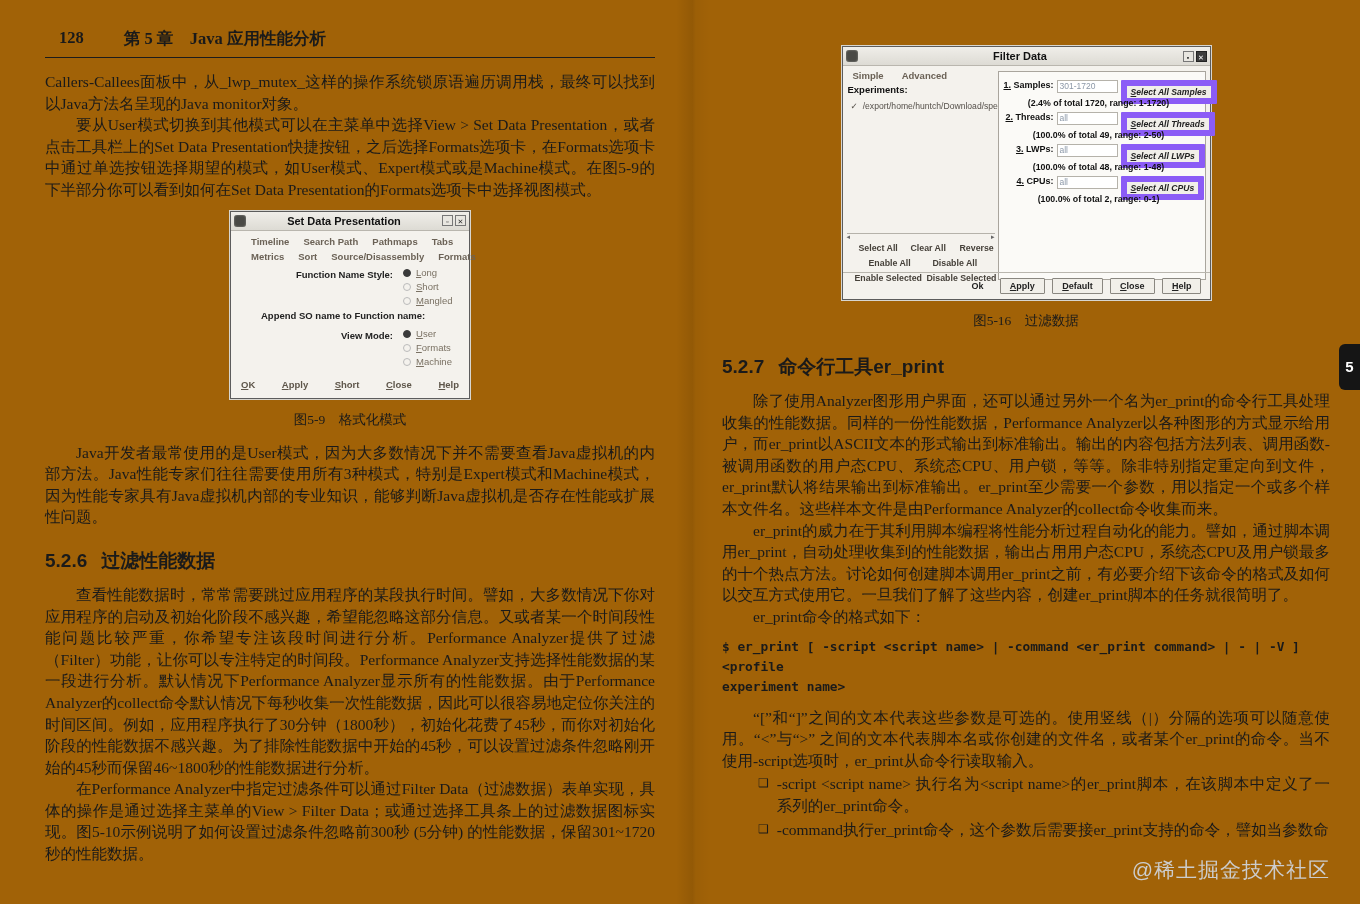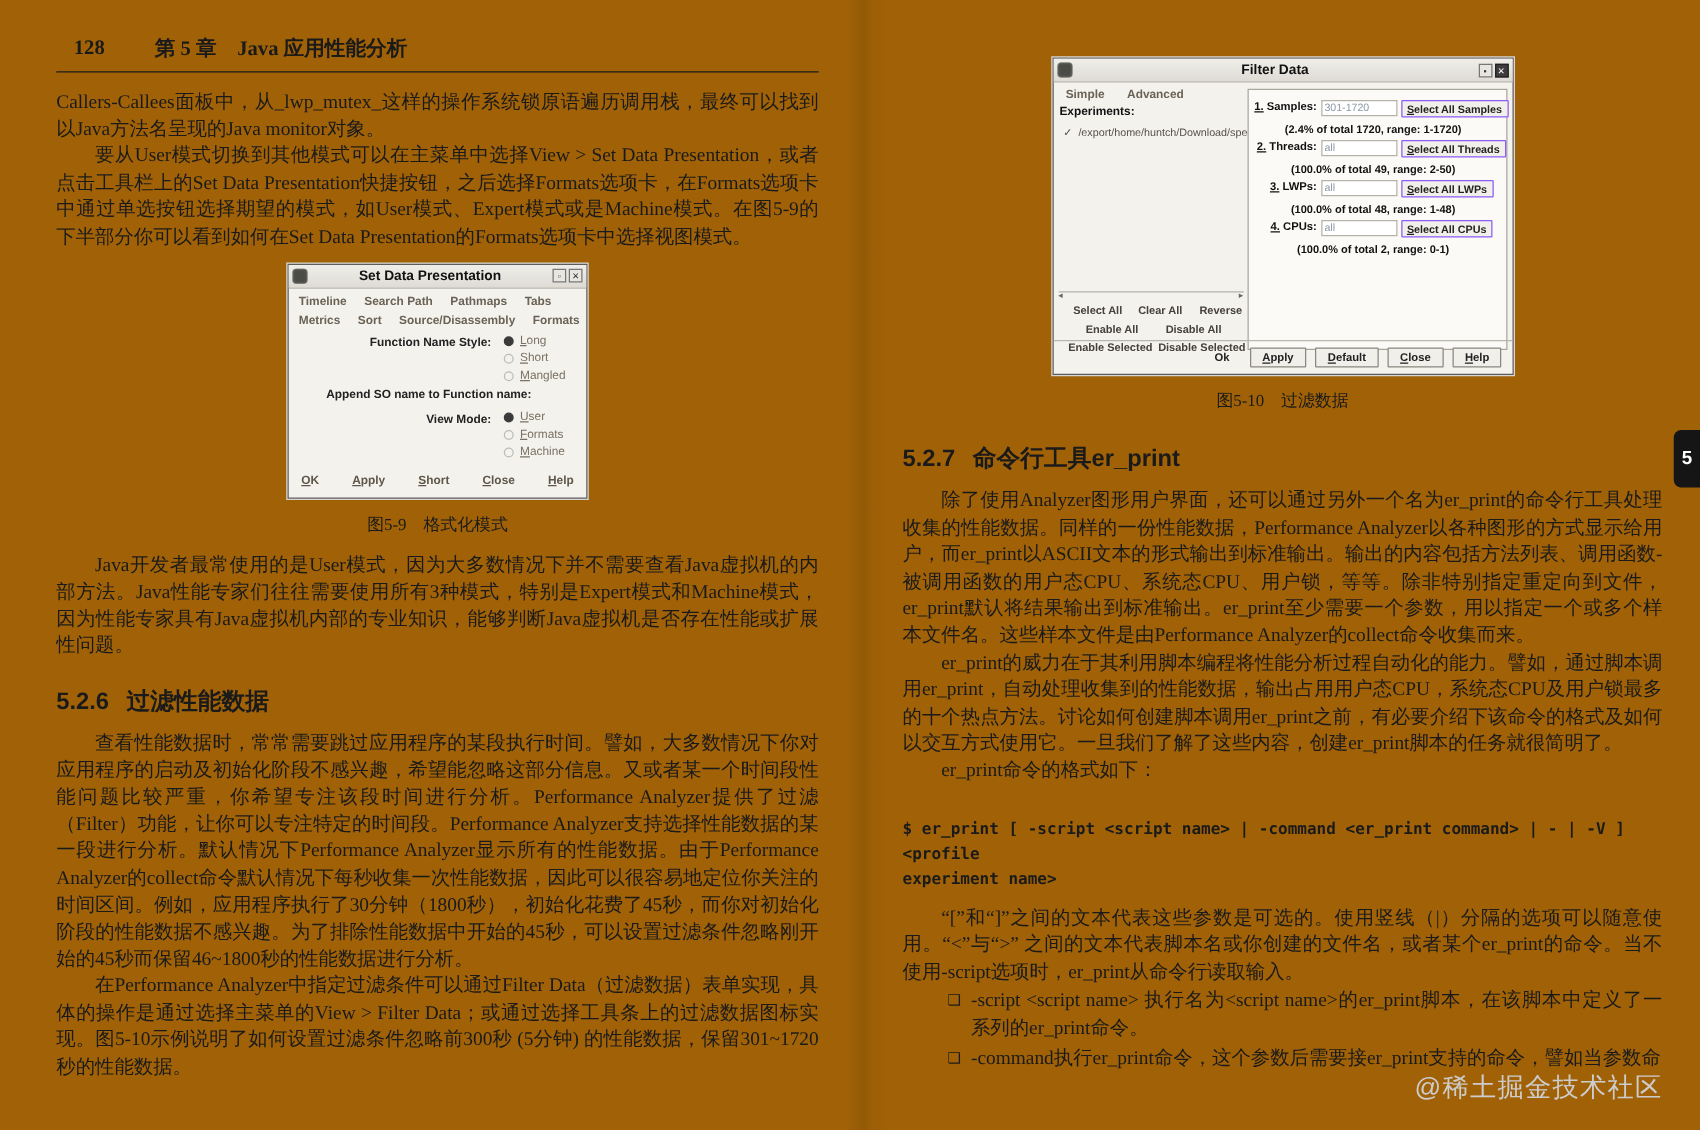--- a/index.html
+++ b/index.html
@@ -18,42 +18,42 @@
   .hdr-r .sect{font-weight:normal;}
 
   
   .body{margin:0;font-size:15.5px;line-height:21.6px;text-align:justify;text-indent:2em;}
   .mt{margin-top:13px;}
   .noind{text-indent:0;}
   .sec{margin:20px 0 10px 0;font-family:"Liberation Sans",sans-serif;font-size:19px;font-weight:bold;}
   .sec .sec-t{margin-left:14px;}
   .figcap{text-align:center;font-size:13.5px;margin:12px 0 2px 0;}
   .code{font-family:"DejaVu Sans Mono",monospace;font-size:12.8px;font-weight:600;line-height:20px;
-        white-space:pre-wrap;margin:26px 0 10px 0;}
+        white-space:pre-wrap;margin:9px 0 10px 0;}
   .bullet{display:flex;gap:8px;font-size:15.5px;line-height:21.6px;margin-left:36px;margin-top:2px;text-align:justify;}
   .bmark{font-size:12px;line-height:21.6px;}
 
   
   .dlg{position:relative;border:1px solid #5c5c5c;box-shadow:0 0 0 1px #d8d6d0;background:#f4f2ed;
        font-family:"Liberation Sans",sans-serif;}
   .dlg-tb{position:absolute;left:0;top:0;right:0;height:18px;background:linear-gradient(#f0eee9,#dddbd4);
           border-bottom:1px solid #b9b6ae;display:flex;align-items:center;}
   .dlg-ic{width:12px;height:12px;margin-left:3px;border-radius:3px;background:#4a4a46;
           box-shadow:inset 0 0 2px #9a9a94;}
   .dlg-title{flex:1;text-align:center;font-size:11px;font-weight:bold;color:#111;}
   .dlg-btns{display:flex;gap:2px;margin-right:3px;}
   .wb{width:11px;height:11px;border:1px solid #777;font-size:7px;line-height:11px;text-align:center;
       background:#e8e6e0;color:#333;box-sizing:border-box;}
   .wb.cls-dark{background:#3d3d3d;color:#fff;border-color:#222;}
   .mnemonic{display:inline-block;}
   .mnemonic::first-letter{text-decoration:underline;}
 
   
   .fig59{width:238px;height:186px;margin:10px auto 0 auto;}
-  .sdp-tabs{position:absolute;left:8px;top:24px;right:6px;color:#6b6256;font-size:9.5px;font-weight:bold;}
+  .sdp-tabs{position:absolute;left:20px;top:24px;right:6px;color:#6b6256;font-size:9.5px;font-weight:bold;}
   .sdp-tabrow{display:flex;gap:14px;margin-bottom:4px;}
   .sdp-label{position:absolute;width:162px;text-align:right;font-size:9.5px;font-weight:bold;color:#222;}
   .sdp-opts{position:absolute;left:172px;}
   .ropt{display:flex;align-items:center;gap:5px;height:14px;font-size:9.5px;color:#7a7163;}
   .radio{width:6px;height:6px;border:1px solid #bbb;border-radius:50%;background:#f4f2ed;}
   .radio.sel{background:#3a3a3a;border-color:#3a3a3a;}
   .sdp-append{position:absolute;left:30px;top:98px;font-size:9.5px;font-weight:bold;color:#222;}
   .sdp-btnrow{position:absolute;left:10px;right:10px;bottom:8px;display:flex;justify-content:space-between;
               font-size:9.5px;font-weight:bold;color:#5e564a;}
 
@@ -62,22 +62,22 @@
   .fd-tabs{position:absolute;left:10px;top:23px;display:flex;gap:18px;font-size:9.5px;font-weight:bold;color:#6b6256;}
   .fd-exp-label{position:absolute;left:5px;top:37px;font-size:9.5px;font-weight:bold;color:#111;}
   .fd-exp-item{position:absolute;left:8px;top:54px;font-size:8.6px;color:#55504a;display:flex;gap:5px;align-items:center;}
   .fd-panel{position:absolute;left:155px;top:24px;width:206px;height:207px;background:#fbfaf7;
             border:1px solid #a9a59d;}
   .fd-row{position:absolute;display:flex;align-items:flex-start;gap:3px;}
   .fd-lab{font-size:9px;font-weight:bold;color:#111;white-space:nowrap;}
   .fd-lab::first-letter{text-decoration:underline;}
   .fd-val{width:55px;height:11px;border:1px solid #b5b2aa;background:#fff;font-size:8.5px;
           color:#8c98a8;padding:0 2px;line-height:11px;overflow:hidden;white-space:nowrap;}
-  .fd-btn{font-size:8.6px;font-weight:bold;color:#222;border:1px solid #8b5cf6;background:#f1efe9;
-          padding:1px 4px;border-radius:1px;white-space:nowrap;}
+  .fd-btn{font-size:8.6px;font-weight:bold;color:#222;border:6px solid #8b5cf6;background:#f1efe9;
+          padding:1px 4px;border-radius:1px;white-space:nowrap;font-style:italic;}
   .fd-btn::first-letter{text-decoration:underline;}
   .fd-detail{position:absolute;width:200px;text-align:center;font-size:8.8px;font-weight:bold;color:#111;}
   .fd-scroll{position:absolute;left:4px;top:186px;width:148px;border-top:1px solid #b5b2aa;display:flex;
              justify-content:space-between;font-size:7px;color:#666;line-height:6px;}
   .fd-selbtn{position:absolute;font-size:8.8px;font-weight:bold;color:#46413a;white-space:nowrap;}
   .fd-sep{position:absolute;left:0;right:0;bottom:26px;border-top:1px solid #b9b6ae;}
   .fd-bottom{position:absolute;left:120px;right:8px;bottom:5px;display:flex;justify-content:space-between;
              align-items:center;font-size:9px;font-weight:bold;color:#222;}
   .fd-bbtn{border:1px solid #8a8780;background:#f1efe9;padding:2px 9px;border-radius:1px;}
   .fd-bbtn::first-letter{text-decoration:underline;}
@@ -250,21 +250,21 @@
 
       <div class="fd-sep"></div>
       <div class="fd-bottom">
         <span class="fd-ok">Ok</span>
         <span class="fd-bbtn">Apply</span>
         <span class="fd-bbtn">Default</span>
         <span class="fd-bbtn">Close</span>
         <span class="fd-bbtn">Help</span>
       </div>
     </div>
-    <div class="figcap">图5-10　过滤数据</div>
+    <div class="figcap">图5-16　过滤数据</div>
 
     <h2 class="sec" style="margin-top:24px;">
       <span>5.2.7</span><span class="sec-t">命令行工具er_print</span>
     </h2>
 
     <p class="body">除了使用Analyzer图形用户界面，还可以通过另外一个名为er_print的命令行工具处理收集的性能数据。同样的一份性能数据，Performance Analyzer以各种图形的方式显示给用户，而er_print以ASCII文本的形式输出到标准输出。输出的内容包括方法列表、调用函数-被调用函数的用户态CPU、系统态CPU、用户锁，等等。除非特别指定重定向到文件，er_print默认将结果输出到标准输出。er_print至少需要一个参数，用以指定一个或多个样本文件名。这些样本文件是由Performance Analyzer的collect命令收集而来。</p>
     <p class="body">er_print的威力在于其利用脚本编程将性能分析过程自动化的能力。譬如，通过脚本调用er_print，自动处理收集到的性能数据，输出占用用户态CPU，系统态CPU及用户锁最多的十个热点方法。讨论如何创建脚本调用er_print之前，有必要介绍下该命令的格式及如何以交互方式使用它。一旦我们了解了这些内容，创建er_print脚本的任务就很简明了。</p>
     <p class="body">er_print命令的格式如下：</p>
     <pre class="code">$ er_print [ -script &lt;script name&gt; | -command &lt;er_print command&gt; | - | -V ] &lt;profile
 experiment name&gt;</pre>

